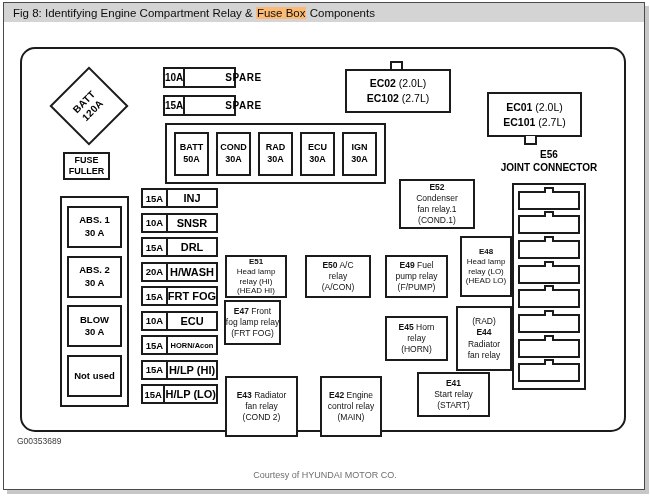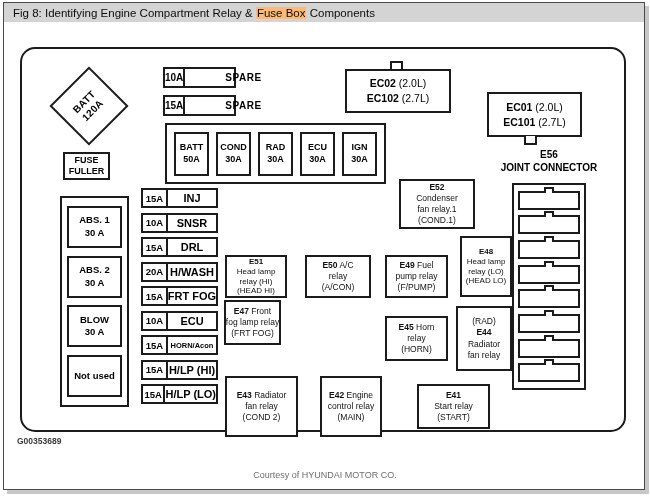--- a/index.html
+++ b/index.html
@@ -63,21 +63,21 @@
   .ectab.bot { border-top:none; }
 
   .e56h { text-align:center; font-weight:700; font-size:10px; line-height:1.25; }
 
   .joint { left:512px; top:183px; width:74px; height:207px; display:flex; flex-direction:column;
     align-items:center; justify-content:space-evenly; }
   .slot { width:62px; height:19px; border:2px solid #1b1b1b; background:#fff; position:relative; }
   .slot .tab { position:absolute; top:-6px; left:50%; transform:translateX(-50%);
     width:10px; height:6px; border:2px solid #1b1b1b; border-bottom:none; background:#fff; }
 
-  .figid { left:17px; top:436px; font-size:8.5px; color:#3a3a3a;font-weight:bold; }
+  .figid { left:17px; top:436px; font-size:8.5px; color:#3a3a3a; }
   .courtesy { left:0; top:470px; width:650px; text-align:center; font-size:9px; color:#6e6e6e; }
 </style>
 </head>
 <body>
 
 <div class="stage">
 
   <div class="abs page-frame"></div>
 
   <div class="abs title-bar"><span>Fig 8: Identifying Engine Compartment Relay &amp; </span><span class="hl">Fuse Box</span><span> Components</span></div>
@@ -255,21 +255,21 @@
   <div class="abs relay" style="left:225px;top:328px;width:73px;height:61px">
     <div class="rl"><b>E43</b><span> Radiator</span></div>
     <div class="rl">fan relay</div>
     <div class="rl">(COND 2)</div>
   </div>
   <div class="abs relay" style="left:320px;top:328px;width:62px;height:61px">
     <div class="rl"><b>E42</b><span> Engine</span></div>
     <div class="rl">control relay</div>
     <div class="rl">(MAIN)</div>
   </div>
-  <div class="abs relay" style="left:417px;top:336px;width:73px;height:45px">
+  <div class="abs relay" style="left:417px;top:324px;width:73px;height:45px">
     <div class="rl"><b>E41</b><span></span></div>
     <div class="rl">Start relay</div>
     <div class="rl">(START)</div>
   </div>
 
   <div class="abs bx joint">
     <div class="slot">
         <span class="tab"></span>
       </div>
     <div class="slot">

